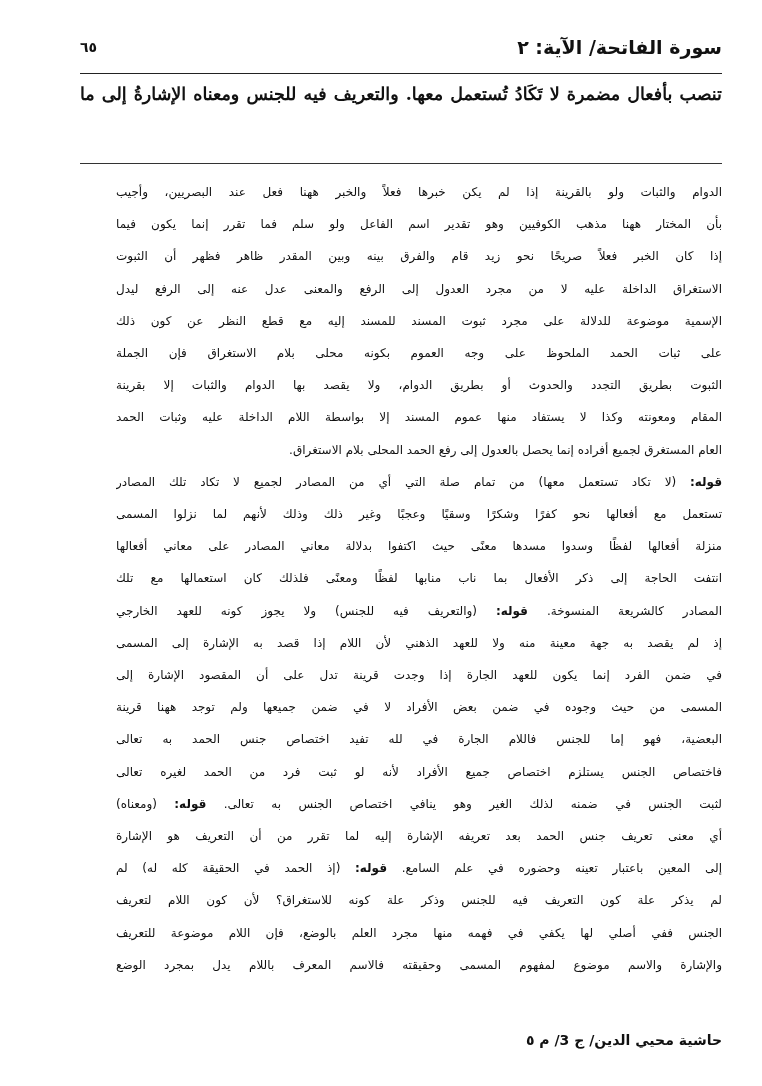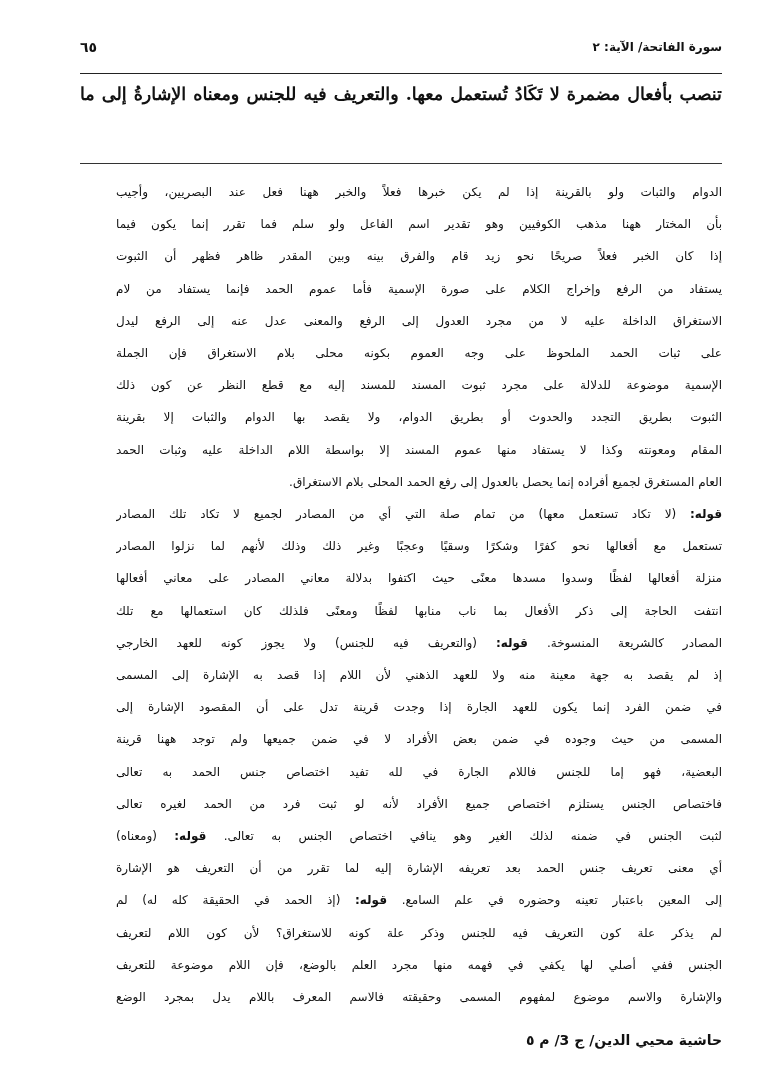--- a/index.html
+++ b/index.html
@@ -29,21 +29,21 @@
       left: 0;
       right: 0;
       height: 26px;
       display: flex;
       justify-content: space-between;
       align-items: center;
     }
     .header-title {
       font-family: "DejaVu Sans", "Liberation Sans", sans-serif;
       font-weight: bold;
-      font-size: 12px;
+      font-size: 19px;
     }
     .page-number {
       font-family: "DejaVu Sans", "Liberation Sans", sans-serif;
       font-weight: bold;
       font-size: 14px;
       direction: rtl;
     }
     .header-rule {
       position: absolute;
       top: 73px;
@@ -124,29 +124,28 @@
   <div class="main-text">
     <span class="line">تنصب بأفعال مضمرة لا تَكَادُ تُستعمل معها. والتعريف فيه للجنس ومعناه الإشارةُ إلى ما</span>
   </div>
 
   <div class="separator"></div>
 
   <div class="commentary" id="commentary">
       <span class="line"><span>الدوام والثبات ولو بالقرينة إذا لم يكن خبرها فعلاً والخبر ههنا فعل عند البصريين، وأجيب</span></span>
       <span class="line"><span>بأن المختار ههنا مذهب الكوفيين وهو تقدير اسم الفاعل ولو سلم فما تقرر إنما يكون فيما</span></span>
       <span class="line"><span>إذا كان الخبر فعلاً صريحًا نحو زيد قام والفرق بينه وبين المقدر ظاهر فظهر أن الثبوت</span></span>
-      <span class="line"><span>يستفاد من الرفع وإخراج الكلام على صورة الإسمية فأما عموم الحمد فإنما يستفاد من لام</span></span>
       <span class="line"><span>الاستغراق الداخلة عليه لا من مجرد العدول إلى الرفع والمعنى عدل عنه إلى الرفع ليدل</span></span>
+      <span class="line"><span>الإسمية موضوعة للدلالة على مجرد ثبوت المسند للمسند إليه مع قطع النظر عن كون ذلك</span></span>
       <span class="line"><span>على ثبات الحمد الملحوظ على وجه العموم بكونه محلى بلام الاستغراق فإن الجملة</span></span>
-      <span class="line"><span>الإسمية موضوعة للدلالة على مجرد ثبوت المسند للمسند إليه مع قطع النظر عن كون ذلك</span></span>
       <span class="line"><span>الثبوت بطريق التجدد والحدوث أو بطريق الدوام، ولا يقصد بها الدوام والثبات إلا بقرينة</span></span>
       <span class="line"><span>المقام ومعونته وكذا لا يستفاد منها عموم المسند إلا بواسطة اللام الداخلة عليه وثبات الحمد</span></span>
       <span class="line last"><span>العام المستغرق لجميع أفراده إنما يحصل بالعدول إلى رفع الحمد المحلى بلام الاستغراق.</span></span>
       <span class="line"><span class="kw">قوله:</span><span> (لا تكاد تستعمل معها) من تمام صلة التي أي من المصادر لجميع لا تكاد تلك المصادر</span></span>
-      <span class="line"><span>تستعمل مع أفعالها نحو كفرًا وشكرًا وسقيًا وعجبًا وغير ذلك وذلك لأنهم لما نزلوا المصادر</span></span>
+      <span class="line"><span>تستعمل مع أفعالها نحو كفرًا وشكرًا وسقيًا وعجبًا وغير ذلك وذلك لأنهم لما نزلوا المسمى</span></span>
       <span class="line"><span>منزلة أفعالها لفظًا وسدوا مسدها معنًى حيث اكتفوا بدلالة معاني المصادر على معاني أفعالها</span></span>
       <span class="line"><span>انتفت الحاجة إلى ذكر الأفعال بما ناب منابها لفظًا ومعنًى فلذلك كان استعمالها مع تلك</span></span>
       <span class="line"><span>المصادر كالشريعة المنسوخة. </span><span class="kw">قوله:</span><span> (والتعريف فيه للجنس) ولا يجوز كونه للعهد الخارجي</span></span>
       <span class="line"><span>إذ لم يقصد به جهة معينة منه ولا للعهد الذهني لأن اللام إذا قصد به الإشارة إلى المسمى</span></span>
       <span class="line"><span>في ضمن الفرد إنما يكون للعهد الجارة إذا وجدت قرينة تدل على أن المقصود الإشارة إلى</span></span>
       <span class="line"><span>المسمى من حيث وجوده في ضمن بعض الأفراد لا في ضمن جميعها ولم توجد ههنا قرينة</span></span>
       <span class="line"><span>البعضية، فهو إما للجنس فاللام الجارة في لله تفيد اختصاص جنس الحمد به تعالى</span></span>
       <span class="line"><span>فاختصاص الجنس يستلزم اختصاص جميع الأفراد لأنه لو ثبت فرد من الحمد لغيره تعالى</span></span>
       <span class="line"><span>لثبت الجنس في ضمنه لذلك الغير وهو ينافي اختصاص الجنس به تعالى. </span><span class="kw">قوله:</span><span> (ومعناه)</span></span>
       <span class="line"><span>أي معنى تعريف جنس الحمد بعد تعريفه الإشارة إليه لما تقرر من أن التعريف هو الإشارة</span></span>

